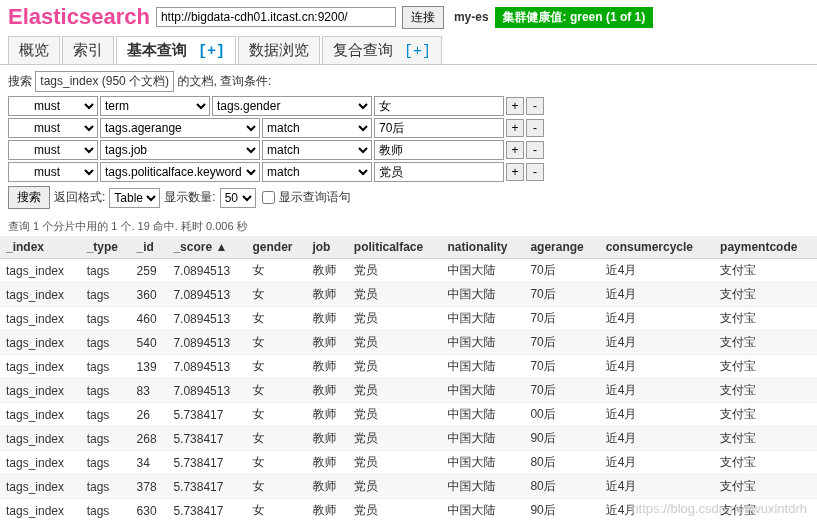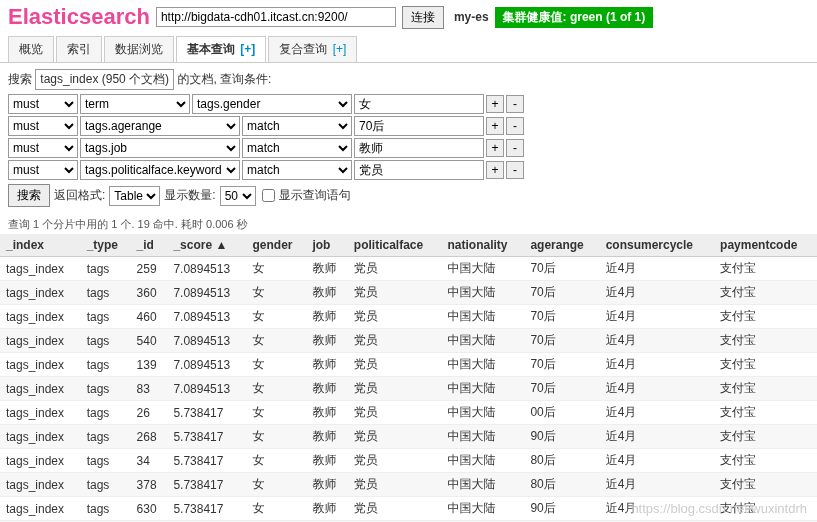--- a/index.html
+++ b/index.html
@@ -4,28 +4,28 @@
 <style>
 * { box-sizing: border-box; margin: 0; padding: 0; }
 body { font-family: Arial, sans-serif; font-size: 12px; color: #333; background: #fff; width: 817px; }
 .header { display: flex; align-items: center; padding: 4px 8px; gap: 6px; }
 .logo { font-size: 22px; font-weight: bold; color: #ec4899; }
 .url-input { width: 240px; border: 1px solid #999; padding: 2px 4px; font-size: 12px; height: 20px; }
 .btn { border: 1px solid #888; background: #eee; padding: 2px 8px; font-size: 12px; cursor: pointer; }
 .cluster-name { font-weight: bold; margin-left: 4px; }
 .health { background: #0a0; color: #fff; padding: 2px 8px; font-weight: bold; }
 .tabs { display: flex; border-bottom: 1px solid #ccc; padding: 0 8px; margin-top: 2px; }
-.tab { padding: 4px 10px; border: 1px solid #ccc; border-bottom: none; background: #f5f5f5; margin-right: 2px; cursor: pointer; font-size: 12px; }
+.tab { padding: 4px 10px; border: 1px solid #ccc; border-bottom: none; background: #f5f5f5; margin-right: 2px; cursor: pointer; font-size: 15px; font-family: Liberation Mono, monospace; }
 .tab.active { background: #fff; font-weight: bold; }
 .tab-plus { color: #08c; margin-left: 2px; }
 .query-area { padding: 6px 8px; }
 .query-line1 { font-size: 12px; margin-bottom: 4px; }
 .criteria-row { display: flex; align-items: center; gap: 2px; margin-bottom: 2px; }
 .sel { border: 1px solid #999; font-size: 12px; height: 20px; background: #fff; }
-.sel-must { width: 70px; }
+.sel-must { width: 90px; text-align: center; }
 .sel-field { width: 160px; }
 .sel-match { width: 110px; }
 .txt { border: 1px solid #999; font-size: 12px; height: 20px; padding: 0 4px; width: 130px; }
 .pm-btn { border: 1px solid #999; background: #eee; width: 18px; height: 18px; font-size: 12px; cursor: pointer; line-height: 14px; }
 .controls-row { display: flex; align-items: center; gap: 4px; margin-top: 4px; }
 .checkbox { margin-left: 2px; }
 .stats { font-size: 11px; color: #555; margin: 4px 0 2px 8px; }
 table { border-collapse: collapse; width: 100%; font-size: 12px; }
 th { background: #eee; border-bottom: 1px solid #ccc; text-align: left; padding: 4px 6px; font-weight: bold; }
 td { padding: 3px 6px; border-bottom: 1px solid #eee; }
@@ -39,22 +39,22 @@
   <span class="logo">Elasticsearch</span>
   <input class="url-input" value="http://bigdata-cdh01.itcast.cn:9200/" style="">
   <button class="btn">连接</button>
   <span class="cluster-name">my-es</span>
   <span class="health">集群健康值: green (1 of 1)</span>
 </div>
 
 <div class="tabs" id="tabs-container">
     <div class="tab">概览</div>
     <div class="tab">索引</div>
+    <div class="tab active">基本查询<span class="tab-plus"> [+]</span></div>
     <div class="tab">数据浏览</div>
-    <div class="tab active">基本查询<span class="tab-plus"> [+]</span></div>
     <div class="tab">复合查询<span class="tab-plus"> [+]</span></div>
   </div>
 
 <div class="query-area">
   <div class="query-line1">
     <span>搜索</span>
     <span style="border:1px solid #999;padding:1px 4px;display:inline-block;">tags_index (950 个文档)</span>
     <span>的文档,</span>
     <span>查询条件:</span>
   </div>

